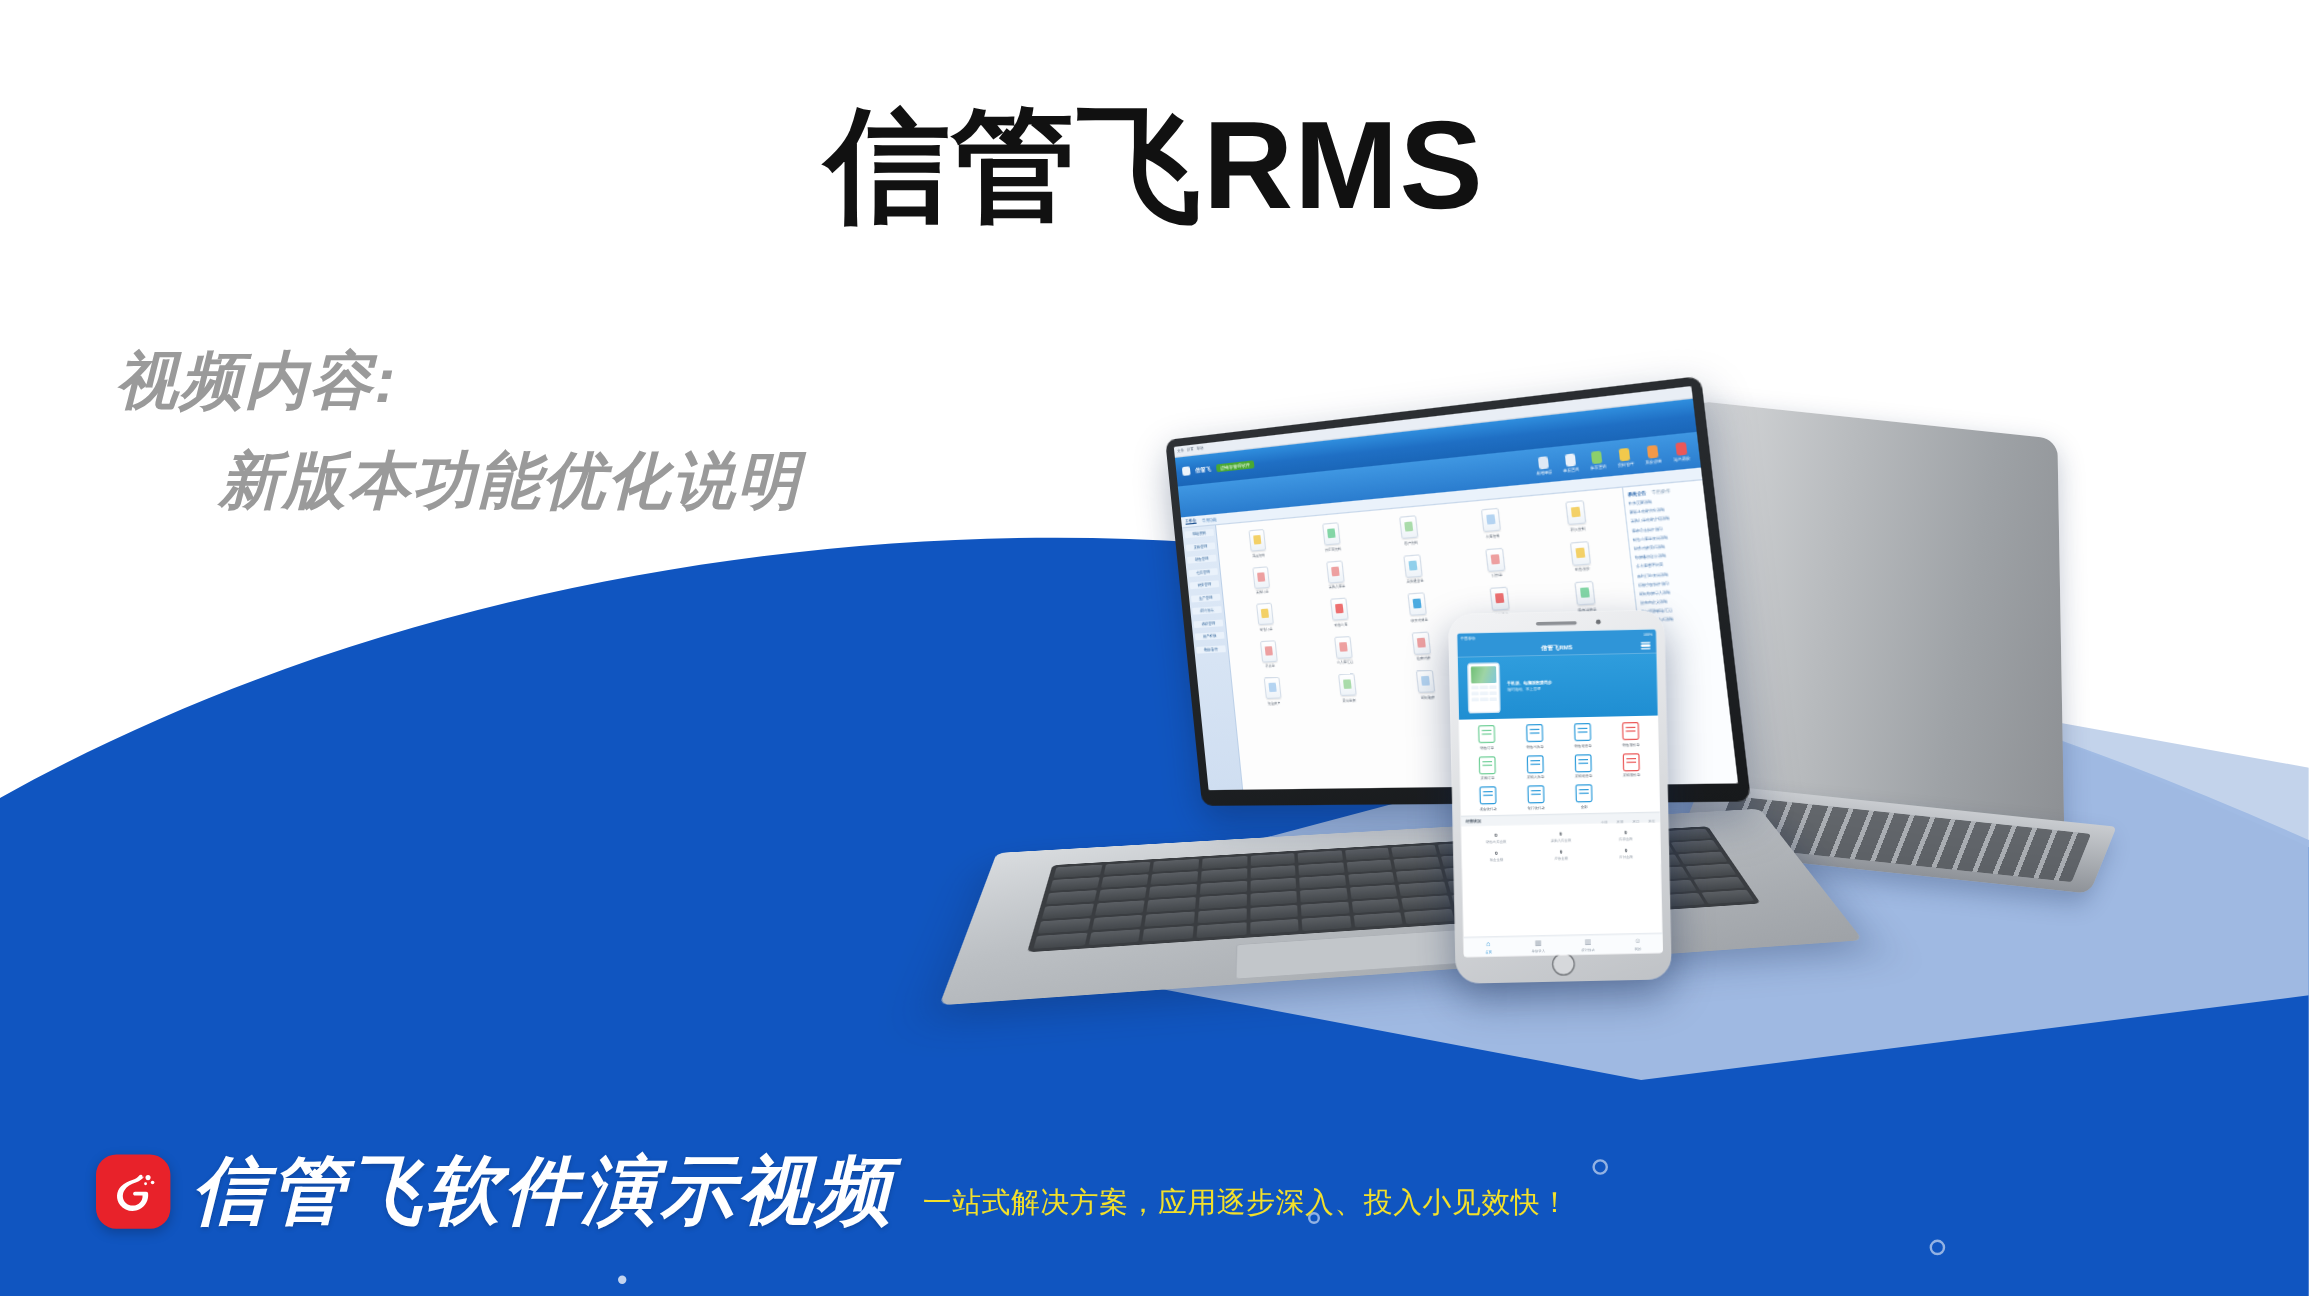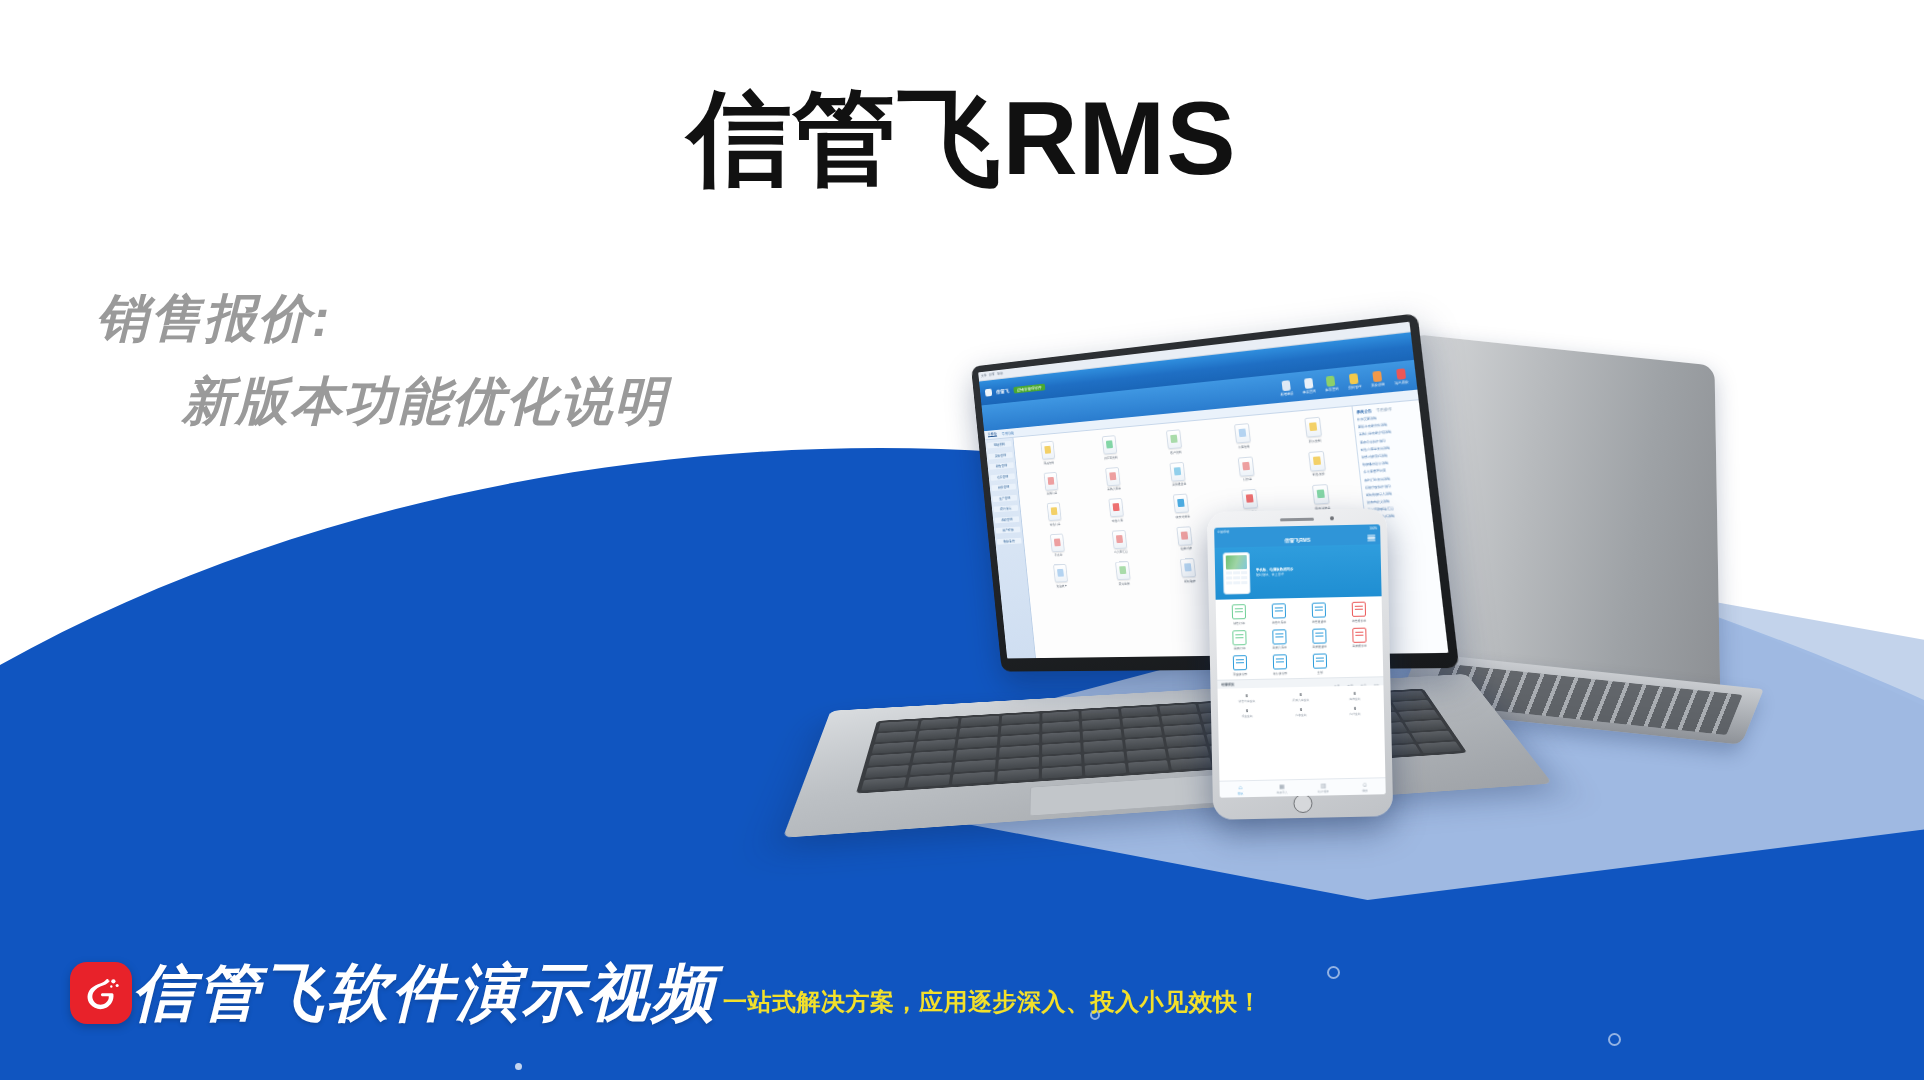--- a/index.html
+++ b/index.html
@@ -227,33 +227,33 @@
   .st-lab{font-size:2.8px;color:#8b95a1;white-space:nowrap;}
   .ph-tabbar{margin-top:auto;height:16px;background:#fafcfe;border-top:1px solid #e3e8ee;
     display:grid;grid-template-columns:repeat(4,1fr);align-items:center;}
   .tb-cell{display:flex;flex-direction:column;align-items:center;gap:1px;}
   .tb-glyph{font-size:6px;line-height:1;color:#97a2ae;}
   .tb-cell.active .tb-glyph{color:#2f95d8;}
   .tb-text{font-size:2.8px;color:#97a2ae;white-space:nowrap;}
   .tb-cell.active .tb-text{color:#2f95d8;}
 
   
-  .footer{position:absolute;z-index:50;left:70px;bottom:56px;display:flex;align-items:flex-end;}
+  .footer{position:absolute;z-index:50;left:80px;bottom:56px;display:flex;align-items:flex-end;gap:18px;}
   .brand-logo{
     width:62px;height:62px;border-radius:17px;background:#e8222a;
     display:flex;align-items:center;justify-content:center;flex:none;
     box-shadow:0 3px 10px rgba(0,0,0,.22);
   }
   .brand-name{
     font-size:62px;font-weight:800;font-style:italic;color:#ffffff;
     letter-spacing:3px;line-height:1;white-space:nowrap;
     text-shadow:0 2px 4px rgba(0,0,0,.18);
   }
   .brand-tag{
-    font-size:24px;font-weight:700;color:#f3e02a;letter-spacing:.5px;
+    font-size:24px;font-weight:400;color:#f3e02a;letter-spacing:.5px;
     white-space:nowrap;align-self:flex-end;margin-bottom:6px;margin-left:6px;
   }
 
   
   .dot{position:absolute;z-index:45;border-radius:50%;border:2px solid rgba(255,255,255,.55);}
   .dot.solid{background:rgba(255,255,255,.75);border:none;}
 </style>
 </head>
 <body>
 
@@ -262,21 +262,21 @@
   <div class="wave-wrap">
     <svg class="wave-svg" viewBox="0 0 1924 1080" preserveAspectRatio="none">
       <path fill="#1b62cf" d="M0,700 C330,520 720,452 1030,470 C1380,490 1700,600 1924,700 L1924,1080 L0,1080 Z"></path>
       <path fill="#1055c0" d="M0,665 C320,486 700,432 1000,452 C1350,474 1690,596 1924,706 L1924,1080 L0,1080 Z"></path>
     </svg>
   </div>
 
   <div class="title">信管飞RMS</div>
 
   <div class="subtitle-block">
-    <div class="sub-line1">销售报价:</div>
+    <div class="sub-line1">视频内容:</div>
     <div class="sub-line2">新版本功能优化说明</div>
   </div>
 
   <div class="devices">
 
     <div class="platform"></div>
 
     <div class="laptop-back">
       <div class="lb-lid"></div>
       <div class="lb-base"></div>

